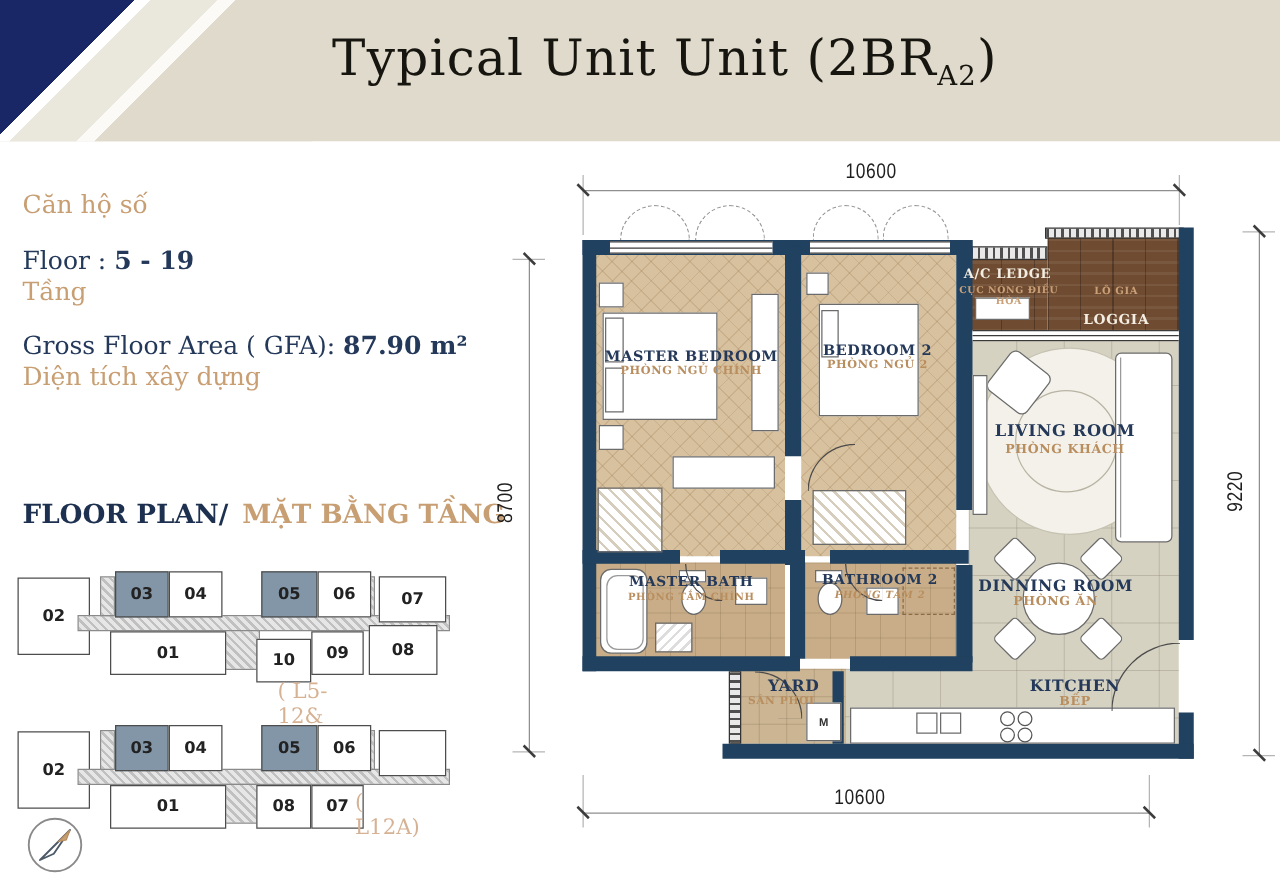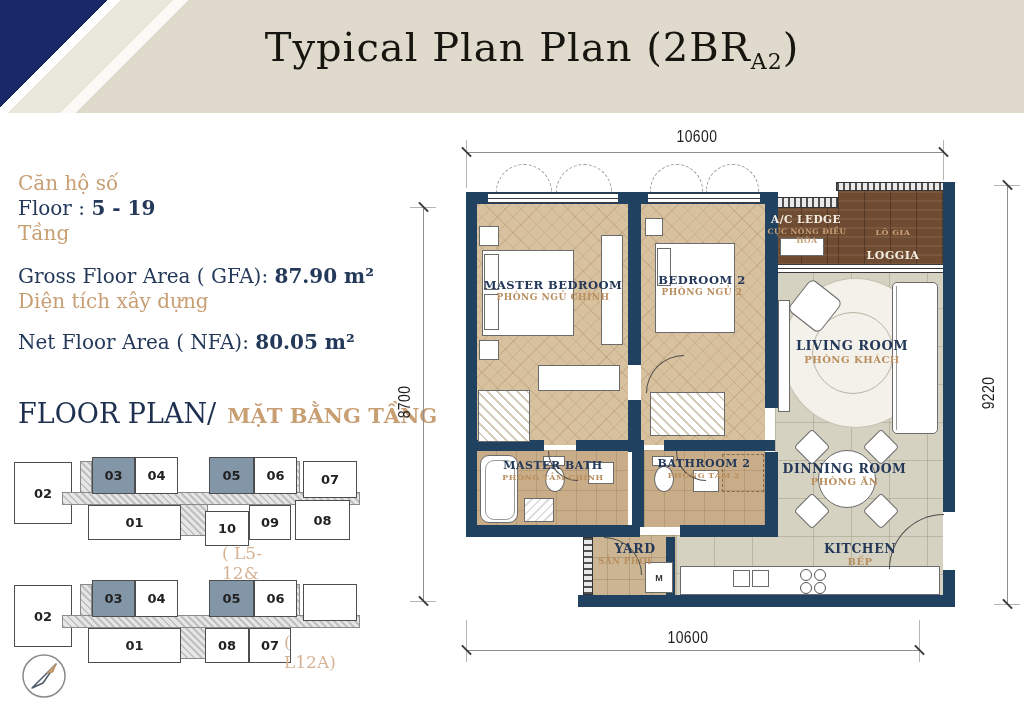--- a/index.html
+++ b/index.html
@@ -9,21 +9,21 @@
   
   #header{left:0;top:0;width:1024px;height:113px;background:#dfdacb;}
   #deco{left:0;top:0;width:250px;height:113px;
         background:linear-gradient(135deg,#1a2766 0 76px,#ffffff 76px 85px,#eae7dc 85px 123px,#fbfaf7 123px 133px,#dfdacb 133px);}
   #title{left:0;top:24px;width:1024px;text-align:center;font-size:40px;color:#17150f;letter-spacing:1px;padding-left:40px;box-sizing:border-box;}
   #title .sub{font-size:22px;vertical-align:-8px;}
   
   .lbl{color:#24395a;font-size:20px;}
   .val{color:#24395a;font-size:20px;font-weight:bold;}
   .vi{color:#c89e73;font-size:20px;}
-  .fp-b{color:#1d3050;font-size:27px;font-weight:normal;}
+  .fp-b{color:#1d3050;font-size:21px;font-weight:bold;}
   .fp-t{color:#c89e73;font-size:21px;font-weight:bold;}
   
   .cell{position:absolute;background:#fff;border:1.5px solid #4d4d4d;box-sizing:border-box;
         font-family:"DejaVu Sans","Liberation Sans",sans-serif;font-size:13px;font-weight:bold;color:#222;
         display:flex;align-items:center;justify-content:center;}
   .cell.hl{background:#8396a7;}
   .corr{position:absolute;background:repeating-linear-gradient(45deg,#c0c0c0 0 2px,#e6e6e6 2px 5px);border:1px solid #8a8a8a;box-sizing:border-box;}
   .cap{color:#d6b294;font-size:17px;}
   
   .wall{position:absolute;background:#20415f;}
@@ -63,41 +63,37 @@
   .dimtxt{position:absolute;color:#1e1e1e;font-family:"Liberation Sans","DejaVu Sans",sans-serif;font-size:17px;letter-spacing:.5px;transform:scaleX(.82);}
   .dimtxt.v{transform:rotate(-90deg) scaleX(.82);transform-origin:center;}
 </style>
 </head>
 <body>
 
 <div id="page">
 
   <div class="abs" id="header">
     <div class="abs" id="deco"></div>
-    <div class="abs" id="title"><span>Typical Plan Plan (2BR</span><span class="sub">A2</span><span>)</span></div>
-  </div>
-
-  <div class="abs vi" style="left:18px;top:151px;margin-top:20px;">Căn hộ số</div>
+    <div class="abs" id="title"><span>Typical Unit Unit (2BR</span><span class="sub">A2</span><span>)</span></div>
+  </div>
+
+  <div class="abs vi" style="left:18px;top:151px;">Căn hộ số</div>
 
   <div class="abs" style="left:18px;top:196px;">
     <span class="lbl">Floor : </span>
     <span class="val">5 - 19</span>
   </div>
   <div class="abs vi" style="left:18px;top:221px;">Tầng</div>
 
   <div class="abs" style="left:18px;top:264px;">
     <span class="lbl">Gross Floor Area ( GFA): </span>
     <span class="val">87.90 m²</span>
   </div>
   <div class="abs vi" style="left:18px;top:289px;">Diện tích xây dựng</div>
 
-  <div class="abs" style="left:18px;top:330px;">
-    <span class="lbl">Net Floor Area ( NFA): </span>
-    <span class="val">80.05 m²</span>
-  </div>
 
   <div class="abs" style="left:18px;top:398px;">
     <span class="fp-b">FLOOR PLAN/</span>
     <span class="fp-t" style="margin-left:6px;">MẶT BẰNG TẦNG</span>
   </div>
 
   <div class="abs" style="left:0;top:0;">
     <div class="cell" style="left:14px;top:462px;width:58px;height:62px;">
         <span>02</span>
       </div>
@@ -281,21 +277,21 @@
   <div class="rvi" style="left:638px;top:287px;width:128px;font-size:9px;">PHÒNG NGỦ 2</div>
   <div class="rname w" style="left:770px;top:213px;width:72px;font-size:10.5px;">A/C LEDGE</div>
   <div class="rvi w2" style="left:762px;top:227px;width:90px;font-size:7.5px;">CỤC NÓNG ĐIỀU HÒA</div>
   <div class="rname w" style="left:858px;top:213px;width:70px;font-size:11px;margin-top:36px;">LOGGIA</div>
   <div class="rvi w2" style="left:858px;top:227px;width:70px;font-size:8px;">LÔ GIA</div>
   <div class="rname" style="left:782px;top:338px;width:140px;font-size:13px;">LIVING ROOM</div>
   <div class="rvi" style="left:782px;top:354px;width:140px;font-size:10px;">PHÒNG KHÁCH</div>
   <div class="rname" style="left:478px;top:459px;width:150px;font-size:11px;">MASTER BATH</div>
   <div class="rvi" style="left:478px;top:472px;width:150px;font-size:8px;">PHÒNG TẮM CHÍNH</div>
   <div class="rname" style="left:640px;top:457px;width:128px;font-size:11px;">BATHROOM 2</div>
-  <div class="rvi" style="left:640px;top:470px;width:128px;font-size:8px;">PHÒNG TẮM 2</div>
+  <div class="rvi" style="left:640px;top:470px;width:128px;font-size:8px;font-style:italic;">PHÒNG TẮM 2</div>
   <div class="rname" style="left:772px;top:461px;width:145px;font-size:12.5px;">DINNING ROOM</div>
   <div class="rvi" style="left:772px;top:476px;width:145px;font-size:10px;">PHÒNG ĂN</div>
   <div class="rname" style="left:585px;top:541px;width:100px;font-size:12.5px;">YARD</div>
   <div class="rvi" style="left:585px;top:556px;width:80px;font-size:8.5px;">SÂN PHƠI</div>
   <div class="rname" style="left:800px;top:541px;width:120px;font-size:12.5px;">KITCHEN</div>
   <div class="rvi" style="left:800px;top:556px;width:120px;font-size:10px;">BẾP</div>
 
   <div class="dimline" style="left:466px;top:152px;width:478px;height:1px;"></div>
   <div class="ext" style="left:466px;top:140px;width:1px;height:48px;"></div>
   <div class="ext" style="left:943px;top:140px;width:1px;height:40px;"></div>

